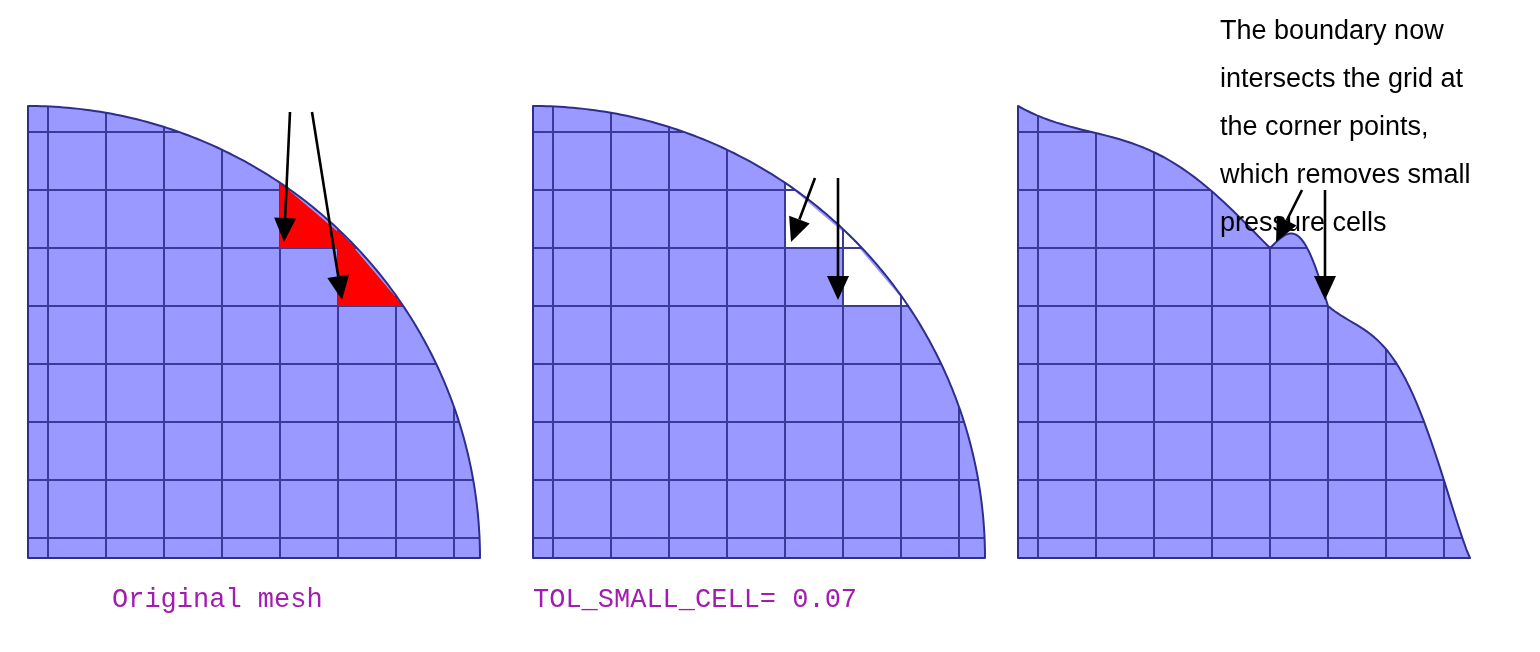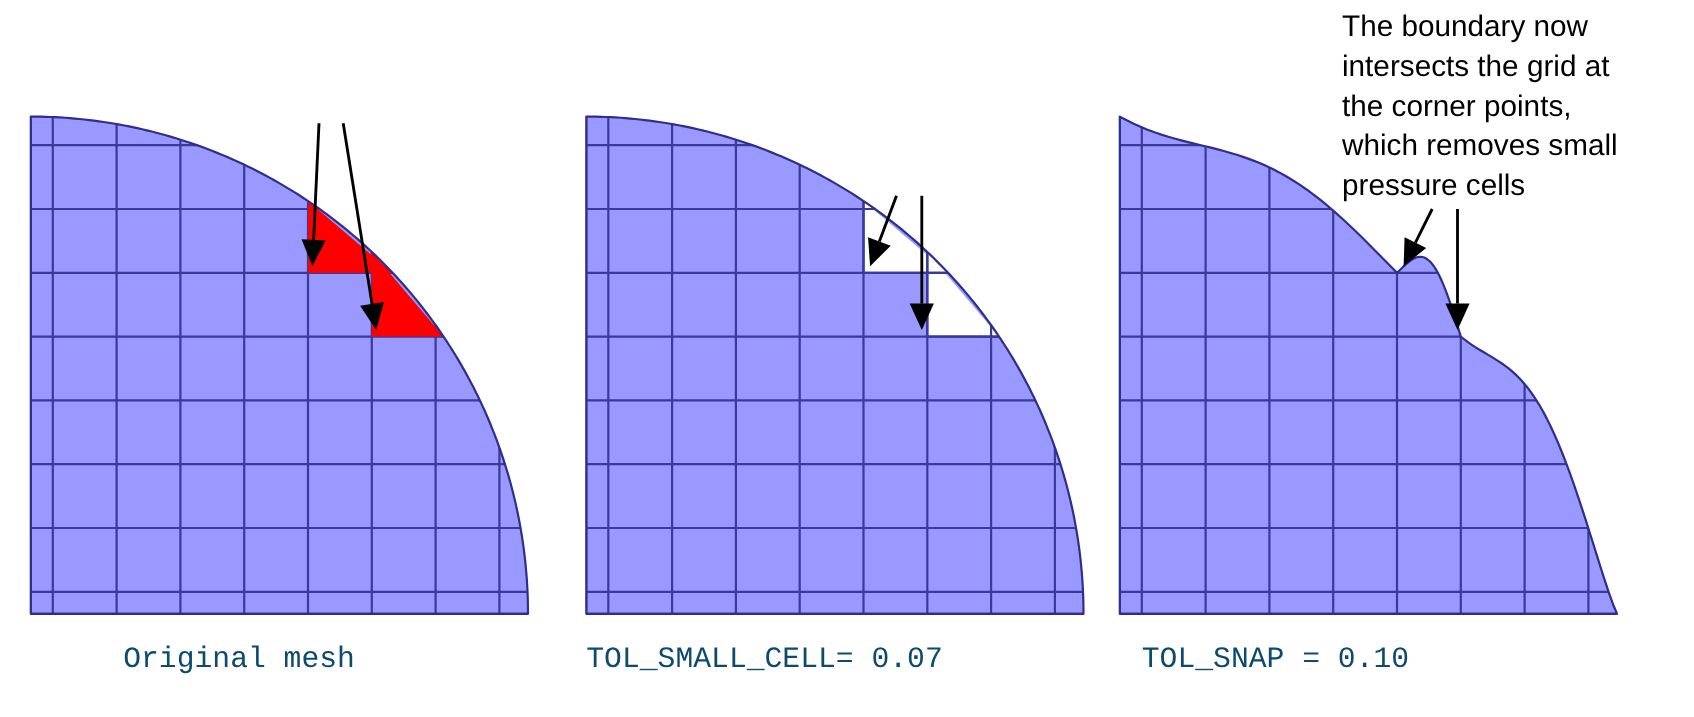--- a/index.html
+++ b/index.html
@@ -13,29 +13,29 @@
   #panel-left{left:0;width:505px;}
   #panel-mid{left:505px;width:505px;}
   #panel-right{left:1010px;width:530px;}
 
   .mesh-svg{position:absolute;left:0;top:0;}
 
   .caption{
     position:absolute;
     font-family:"Liberation Mono","DejaVu Sans Mono",monospace;
     font-size:27px;
-    color:#0c4a6e;
+    color:#a21caf;
     white-space:pre;
     letter-spacing:0px;
   }
   .annotation{
     position:absolute;
     font-family:"Liberation Sans", sans-serif;
     font-size:27px;
-    line-height:36px;
+    line-height:48px;
     color:#000000;
     white-space:pre-line;
   }
 </style>
 </head>
 <body>
 
 <div id="figure">
 
   <div class="panel" id="panel-left">
@@ -171,21 +171,20 @@
         <path d="M8.00 558.00 L8.00 106.00 L8.00 106.00 L14.30 109.40 L20.60 112.50 L26.90 115.33 L33.20 117.91 L39.50 120.25 L45.80 122.38 L52.10 124.33 L58.40 126.13 L64.70 127.81 L71.00 129.41 L77.30 130.95 L83.60 132.48 L89.90 134.02 L96.20 135.60 L102.50 137.27 L108.80 139.04 L115.10 140.96 L121.40 143.04 L127.70 145.32 L134.00 147.80 L140.30 150.53 L146.60 153.50 L152.90 156.74 L159.20 160.25 L165.50 164.05 L171.80 168.12 L178.10 172.48 L184.40 177.12 L190.70 182.02 L197.00 187.19 L203.30 192.59 L209.60 198.21 L215.90 204.04 L222.20 210.04 L228.50 216.19 L234.80 222.45 L241.10 228.80 L247.40 235.20 L253.70 241.61 L260.00 248.00 L261.45 246.61 L262.90 245.21 L264.35 243.80 L265.80 242.40 L267.25 241.04 L268.70 239.74 L270.15 238.50 L271.60 237.37 L273.05 236.34 L274.50 235.44 L275.95 234.69 L277.40 234.10 L278.85 233.69 L280.30 233.47 L281.75 233.46 L283.20 233.66 L284.65 234.09 L286.10 234.76 L287.55 235.67 L289.00 236.83 L290.45 238.24 L291.90 239.91 L293.35 241.83 L294.80 244.01 L296.25 246.44 L297.70 249.11 L299.15 252.03 L300.60 255.18 L302.05 258.55 L303.50 262.13 L304.95 265.90 L306.40 269.86 L307.85 273.99 L309.30 278.27 L310.75 282.67 L312.20 287.20 L313.65 291.81 L315.10 296.50 L316.55 301.23 L318.00 306.00 L321.55 308.85 L325.10 311.48 L328.65 313.93 L332.20 316.22 L335.75 318.40 L339.30 320.51 L342.85 322.60 L346.40 324.70 L349.95 326.88 L353.50 329.16 L357.05 331.61 L360.60 334.26 L364.15 337.15 L367.70 340.34 L371.25 343.85 L374.80 347.73 L378.35 352.01 L381.90 356.73 L385.45 361.90 L389.00 367.54 L392.55 373.69 L396.10 380.34 L399.65 387.50 L403.20 395.18 L406.75 403.37 L410.30 412.04 L413.85 421.20 L417.40 430.80 L420.95 440.82 L424.50 451.21 L428.05 461.93 L431.60 472.91 L435.15 484.10 L438.70 495.40 L442.25 506.73 L445.80 517.98 L449.35 529.00 L452.90 539.62 L456.45 549.53 L460.00 558.00 L460.00 558.00 Z" fill="none" stroke="#2E2E8C" stroke-width="2" stroke-linejoin="round"></path>
         <g>
           <line x1="292" y1="190" x2="276.733126291999" y2="220.53374741600203" stroke="#000" stroke-width="2.6"></line>
           <path d="M266 242 L266.8944271909999 215.6143978655025 L286.57182539299805 225.45309696650156 Z" fill="#000"></path>
         </g>
         <g>
           <line x1="315" y1="190" x2="315" y2="276" stroke="#000" stroke-width="2.6"></line>
           <path d="M315 300 L304 276 L326 276 Z" fill="#000"></path>
         </g>
       </svg>
-    <div class="caption" id="cap-right" style="left:28px;top:585px;">TOL_SNAP = 0.10</div>
     <div class="annotation" id="ann-right" style="left:210px;top:6px;">The boundary now
 intersects the grid at
 the corner points,
 which removes small
 pressure cells</div>
   </div>
 
 </div>
 
 </body></html>

